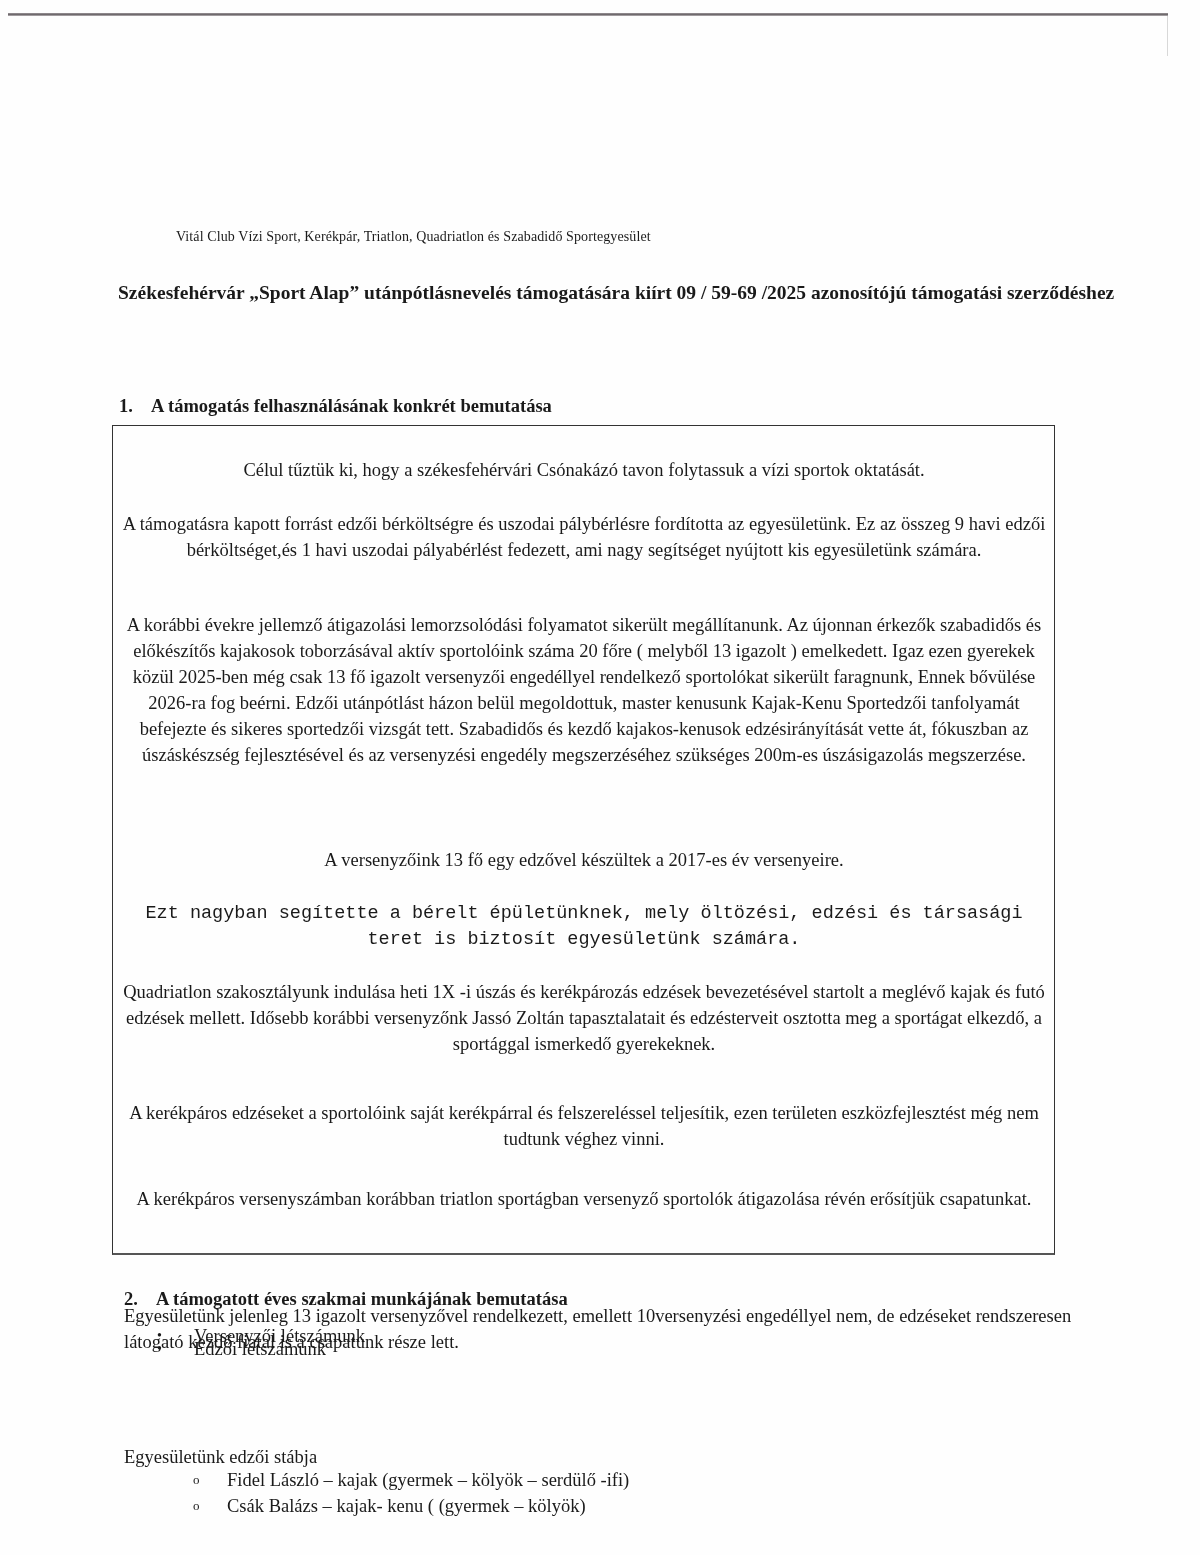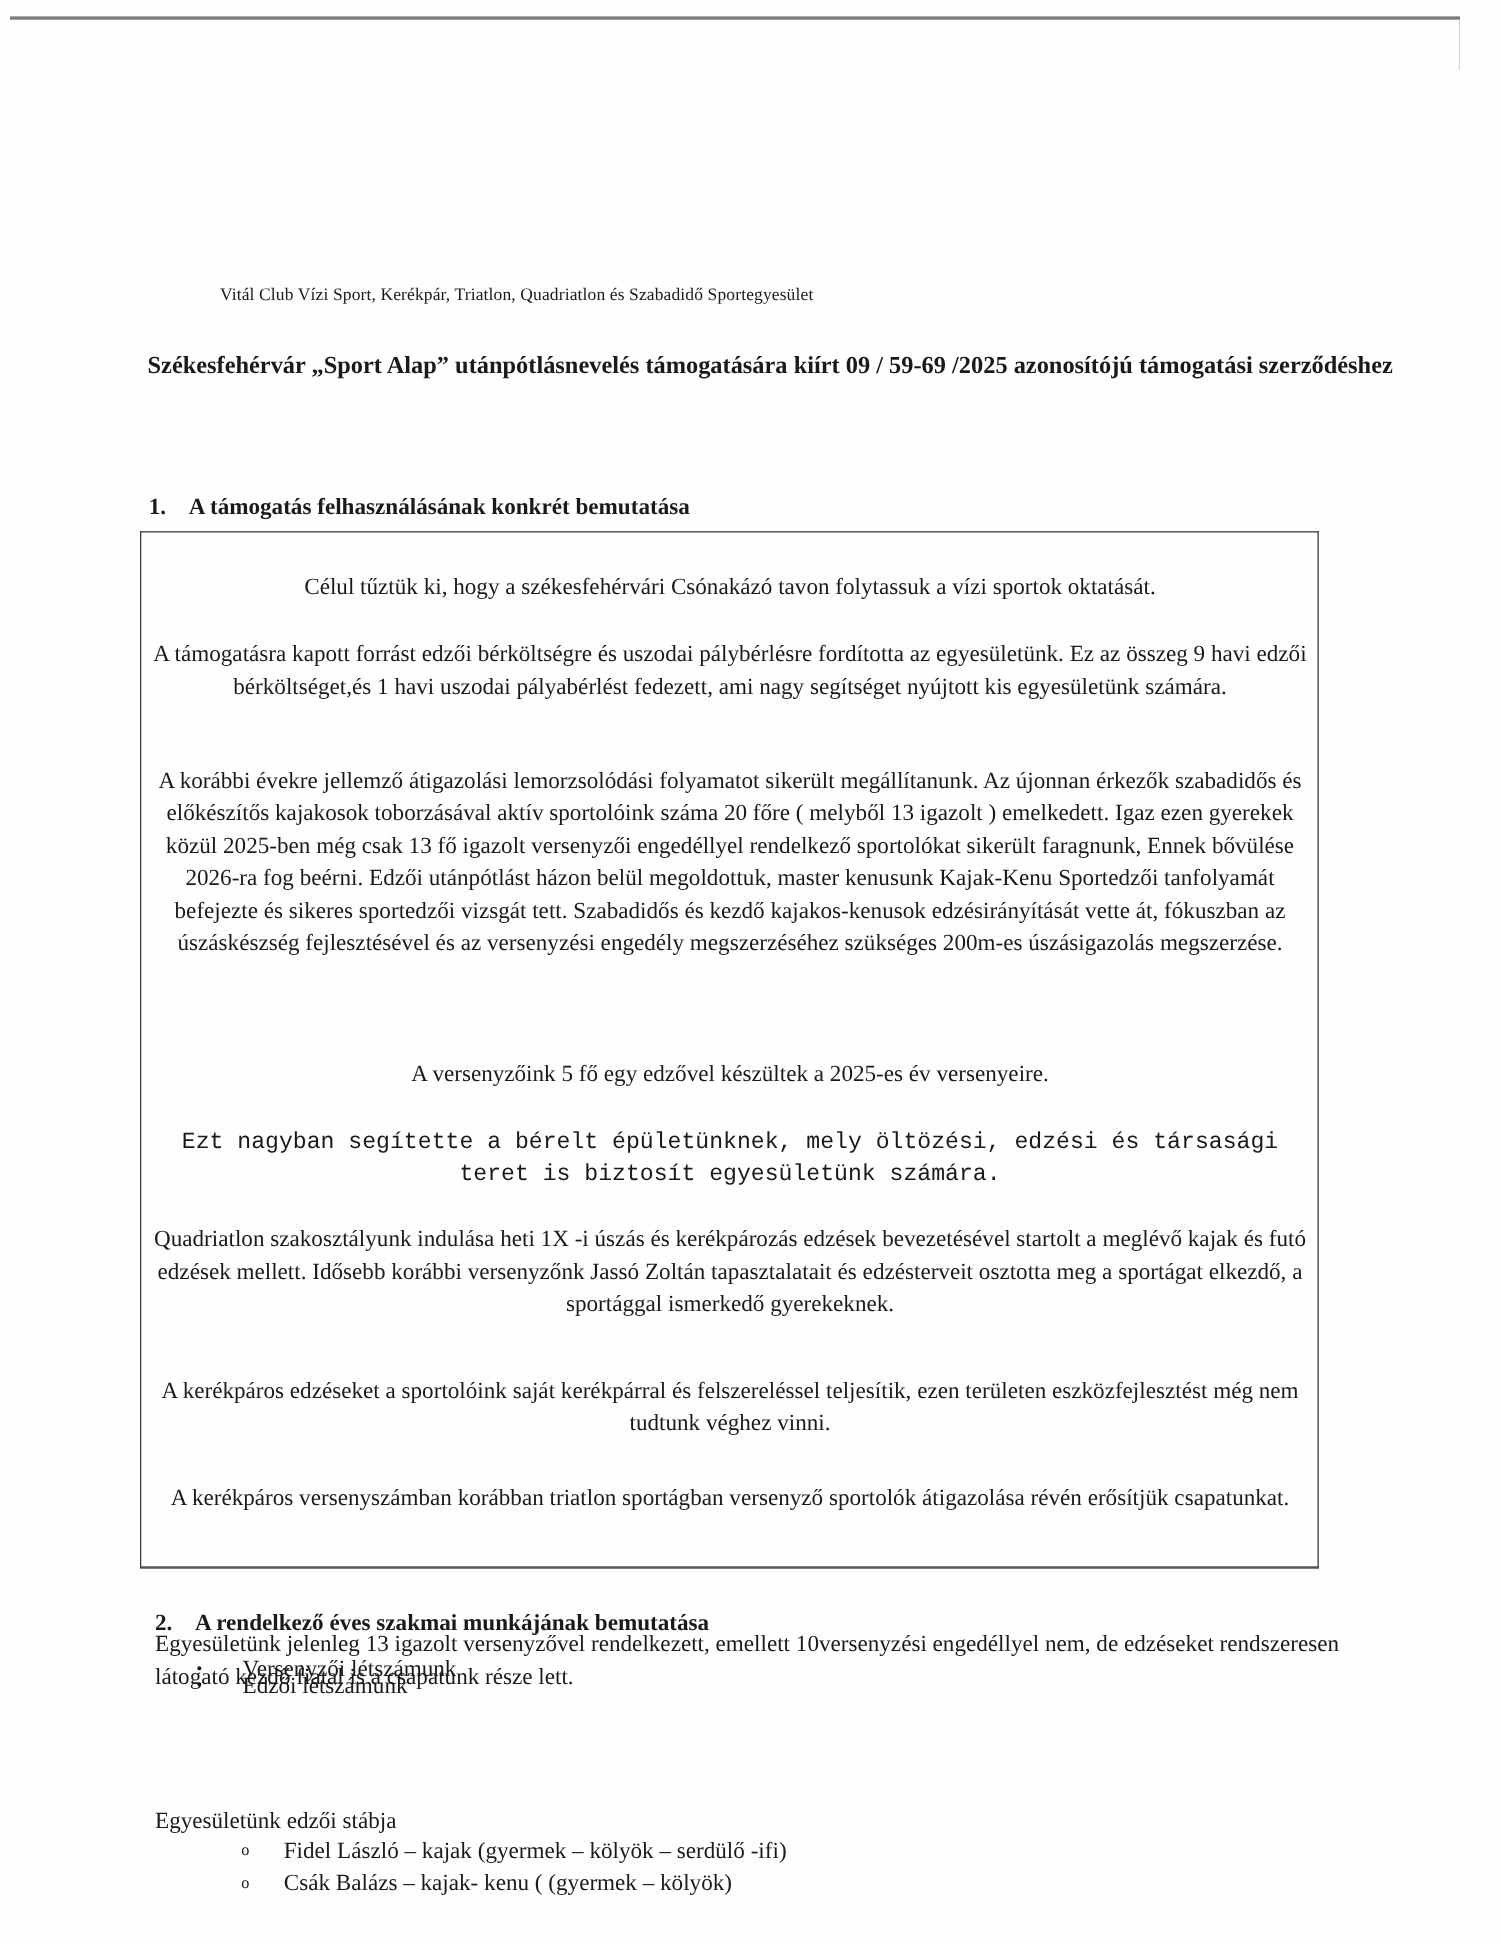--- a/index.html
+++ b/index.html
@@ -120,28 +120,28 @@
 
 <div class="section-heading" id="s1-heading">
   <span class="num">1.</span><span>A támogatás felhasználásának konkrét bemutatása</span>
 </div>
 
 <div class="box"></div>
 
 <div class="p" id="p1">Célul tűztük ki, hogy a székesfehérvári Csónakázó tavon folytassuk a vízi sportok oktatását.</div>
 <div class="p" id="p2">A támogatásra kapott forrást edzői bérköltségre és uszodai pálybérlésre fordította az egyesületünk. Ez az összeg 9 havi edzői bérköltséget,és 1 havi uszodai pályabérlést fedezett, ami nagy segítséget nyújtott kis egyesületünk számára.</div>
 <div class="p" id="p3">A korábbi évekre jellemző átigazolási lemorzsolódási folyamatot sikerült megállítanunk. Az újonnan érkezők szabadidős és előkészítős kajakosok toborzásával aktív sportolóink száma 20 főre ( melyből 13 igazolt ) emelkedett. Igaz ezen gyerekek közül 2025-ben még csak 13 fő igazolt versenyzői engedéllyel rendelkező sportolókat sikerült faragnunk, Ennek bővülése 2026-ra fog beérni. Edzői utánpótlást házon belül megoldottuk, master kenusunk Kajak-Kenu Sportedzői tanfolyamát befejezte és sikeres sportedzői vizsgát tett. Szabadidős és kezdő kajakos-kenusok edzésirányítását vette át, fókuszban az úszáskészség fejlesztésével és az versenyzési engedély megszerzéséhez szükséges 200m-es úszásigazolás megszerzése.</div>
-<div class="p" id="p4">A versenyzőink 5 fő egy edzővel készültek a 2025-es év versenyeire.</div>
+<div class="p" id="p4">A versenyzőink 13 fő egy edzővel készültek a 2017-es év versenyeire.</div>
 <div class="p" id="p5">Ezt nagyban segítette a bérelt épületünknek, mely öltözési, edzési és társasági teret is biztosít egyesületünk számára.</div>
 <div class="p" id="p6">Quadriatlon szakosztályunk indulása heti 1X -i úszás és kerékpározás edzések bevezetésével startolt a meglévő kajak és futó edzések mellett. Idősebb korábbi versenyzőnk Jassó Zoltán tapasztalatait és edzésterveit osztotta meg a sportágat elkezdő, a sportággal ismerkedő gyerekeknek.</div>
 <div class="p" id="p7">A kerékpáros edzéseket a sportolóink saját kerékpárral és felszereléssel teljesítik, ezen területen eszközfejlesztést még nem tudtunk véghez vinni.</div>
 <div class="p" id="p8">A kerékpáros versenyszámban korábban triatlon sportágban versenyző sportolók átigazolása révén erősítjük csapatunkat.</div>
 
 <div class="section-heading" id="s2-heading">
-  <span class="num">2.</span><span>A rendelkező éves szakmai munkájának bemutatása</span>
+  <span class="num">2.</span><span>A támogatott éves szakmai munkájának bemutatása</span>
 </div>
 
 <div class="bullet" id="b1">
   <span class="dot">•</span><span>Versenyzői létszámunk</span>
 </div>
 <div class="body-text" id="s2-p1">Egyesületünk jelenleg 13 igazolt versenyzővel rendelkezett, emellett 10versenyzési engedéllyel nem, de edzéseket rendszeresen látogató kezdő fiatal is a csapatunk része lett.</div>
 
 <div class="bullet" id="b2">
   <span class="dot">•</span><span>Edzői létszámunk</span>
 </div>

